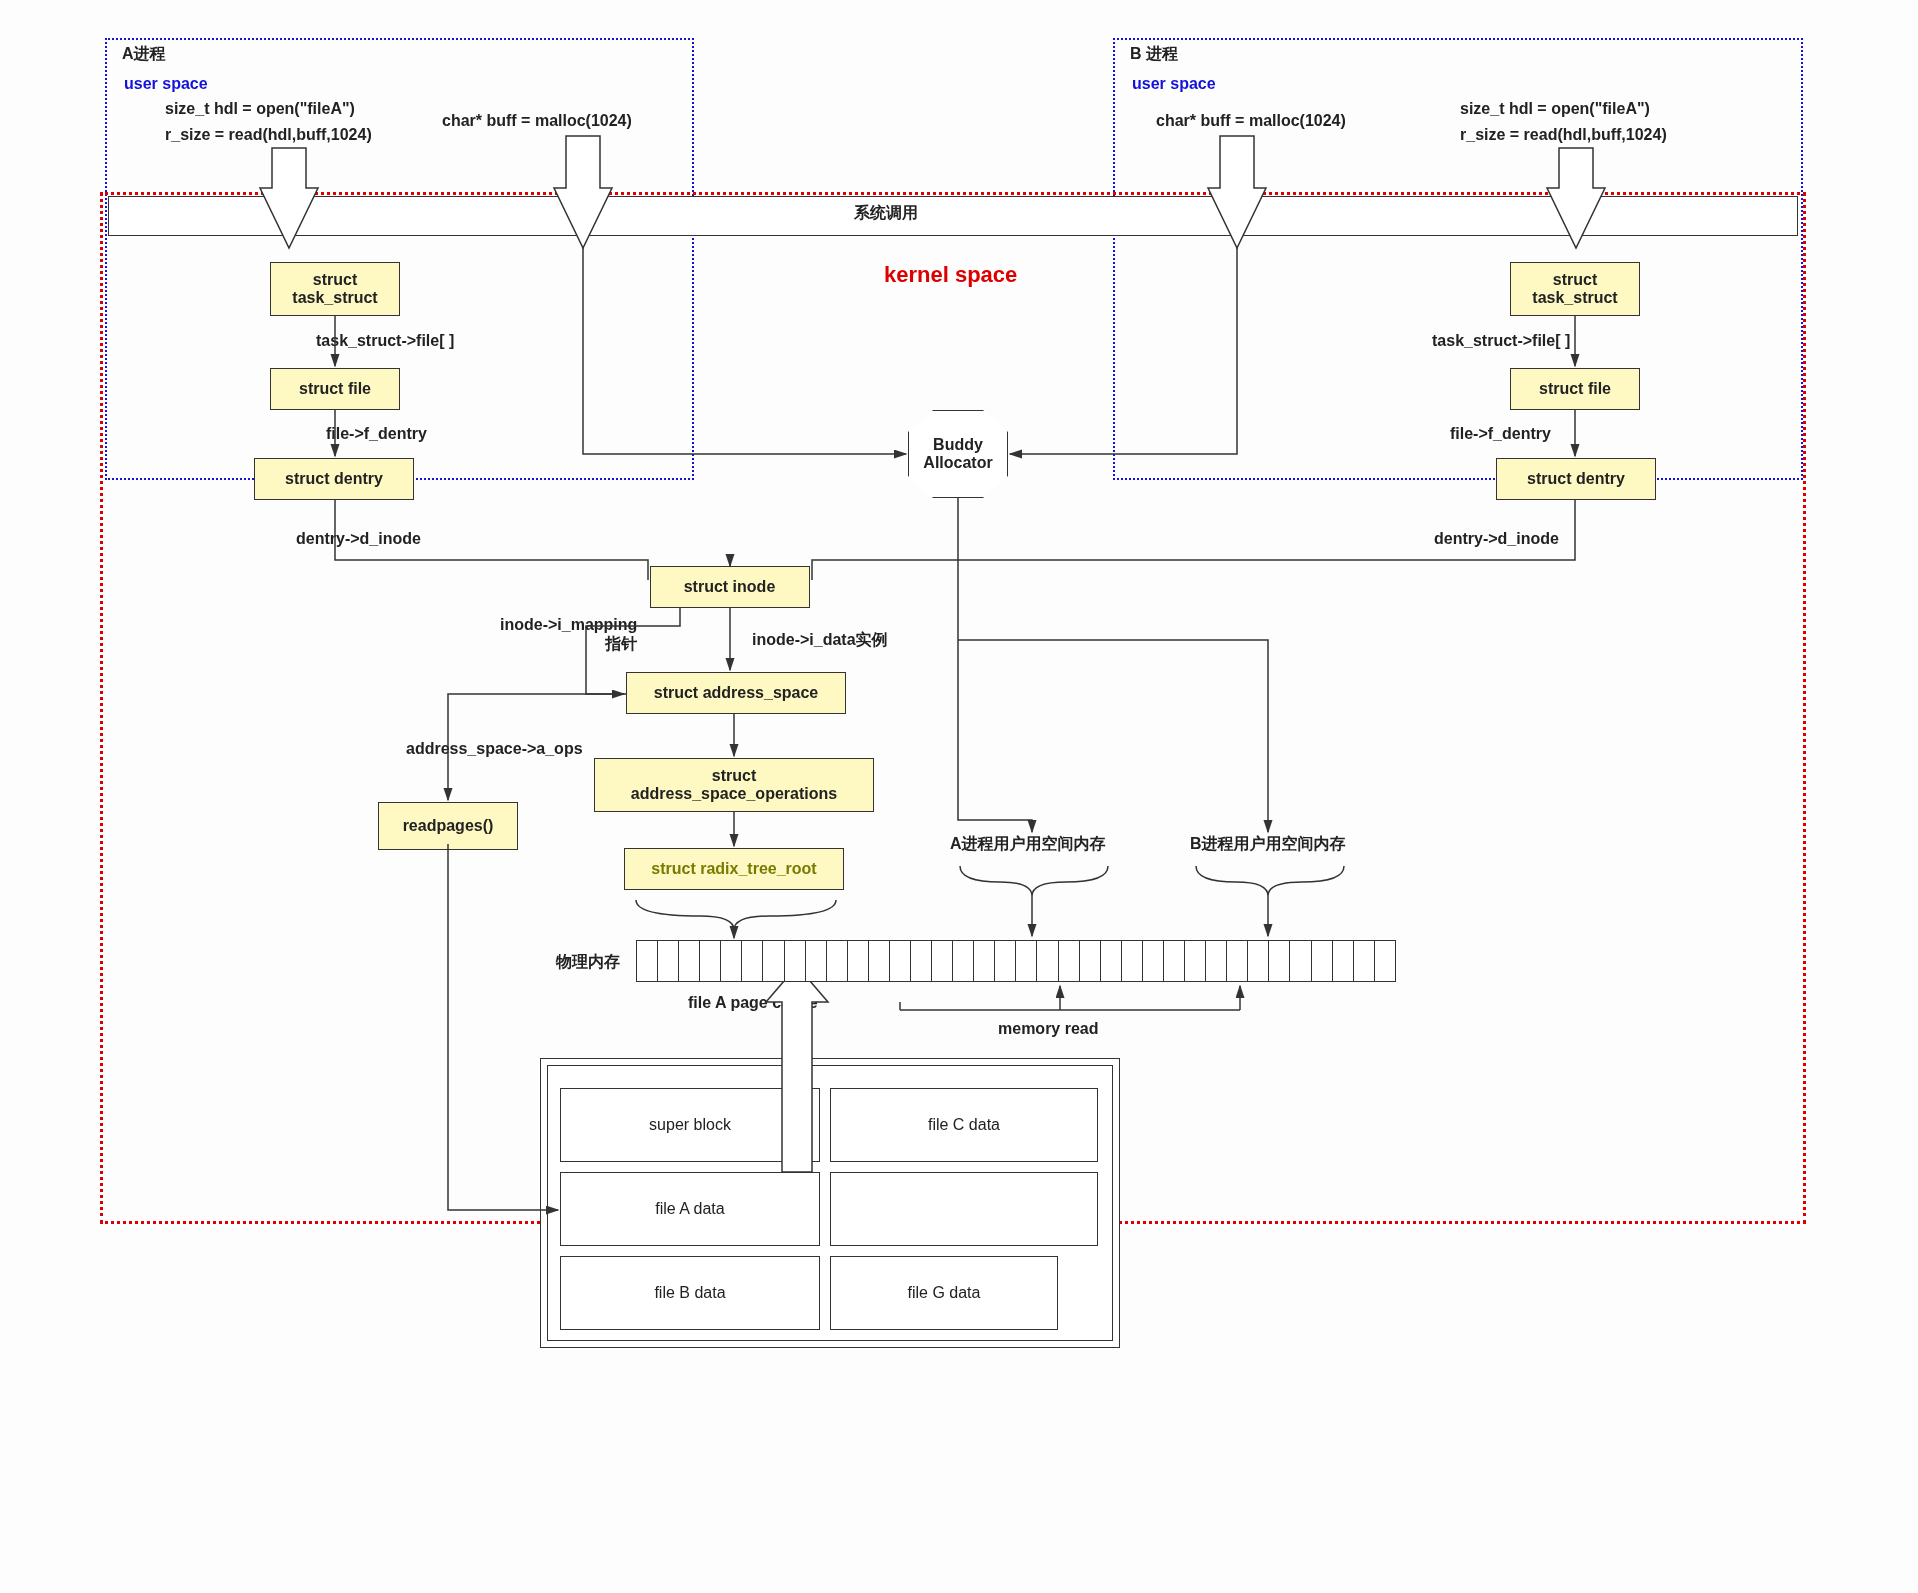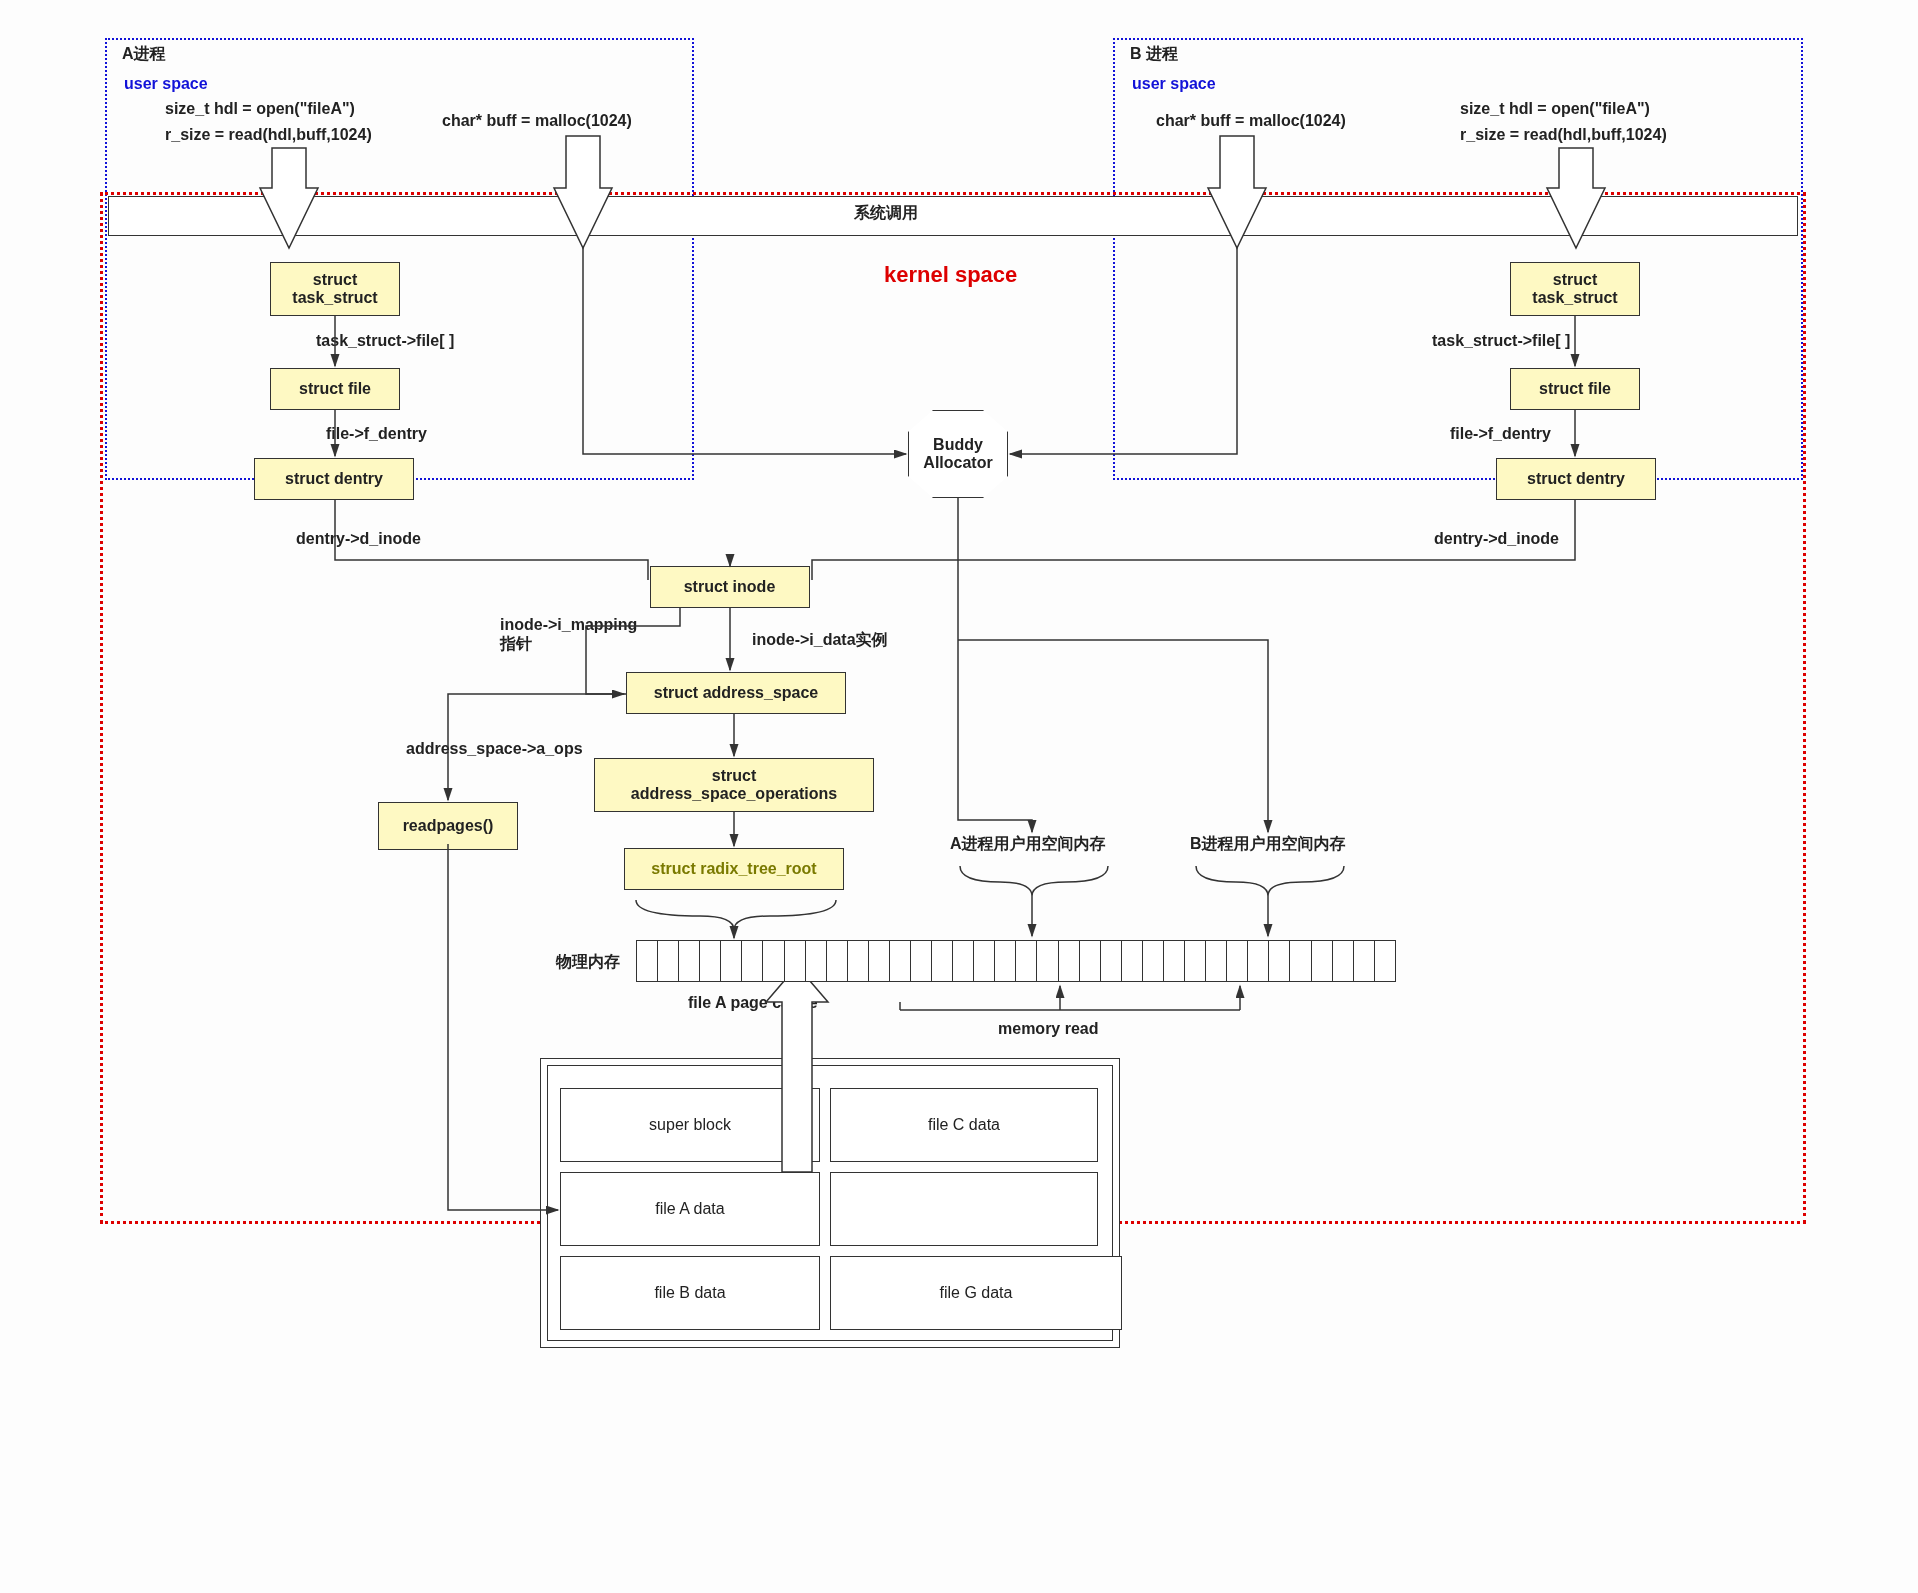--- a/index.html
+++ b/index.html
@@ -141,21 +141,21 @@
   <div class="label bold" style="left:1432px; top:332px;">task_struct-&gt;file[ ]</div>
   <div class="box bold" style="left:1510px; top:368px; width:130px; height:42px;">struct file</div>
   <div class="label bold" style="left:1450px; top:425px;">file-&gt;f_dentry</div>
   <div class="box bold" style="left:1496px; top:458px; width:160px; height:42px;">struct dentry</div>
   <div class="label bold" style="left:1434px; top:530px;">dentry-&gt;d_inode</div>
 
   <div class="octagon bold" style="left:908px; top:410px; width:100px; height:88px; white-space:pre-line;">Buddy
 Allocator</div>
 
   <div class="box bold" style="left:650px; top:566px; width:160px; height:42px;padding-left:7px;">struct inode</div>
-  <div class="label bold" style="left:500px; top:616px; white-space:pre-line; text-align:left;">inode-&gt;i_mapping
+  <div class="label bold" style="left:500px; top:616px; white-space:pre-line; text-align:right;">inode-&gt;i_mapping
 指针</div>
   <div class="label bold" style="left:752px; top:630px;">inode-&gt;i_data实例</div>
   <div class="box bold" style="left:626px; top:672px; width:220px; height:42px;">struct address_space</div>
   <div class="label bold" style="left:406px; top:740px;">address_space-&gt;a_ops</div>
   <div class="box bold" style="left:594px; top:758px; width:280px; height:54px; white-space:pre-line;">struct
 address_space_operations</div>
   <div class="box bold" style="left:378px; top:802px; width:140px; height:48px;">readpages()</div>
   <div class="box bold olive" style="left:624px; top:848px; width:220px; height:42px;">struct radix_tree_root</div>
 
   <div class="label bold" style="left:556px; top:952px;">物理内存</div>
@@ -206,21 +206,21 @@
   <div class="disk-outer" style="left:540px; top:1058px; width:580px; height:290px;">
     <div class="disk-inner"></div>
   </div>
   <div class="disk-cell" style="left:560px; top:1088px; width:260px; height:74px;">super block</div>
   <div class="disk-cell" style="left:830px; top:1088px; width:268px; height:74px;">file C data</div>
   <div class="disk-cell" style="left:560px; top:1172px; width:260px; height:74px;">file A data</div>
   <div class="disk-cell" style="left:838px; top:1180px; width:120px; height:58px;">file E data</div>
   <div class="disk-cell" style="left:968px; top:1180px; width:120px; height:58px;">file F data</div>
   <div class="disk-cell" style="left:830px; top:1172px; width:268px; height:74px; z-index:-0;"></div>
   <div class="disk-cell" style="left:560px; top:1256px; width:260px; height:74px;">file B data</div>
-  <div class="disk-cell" style="left:830px; top:1256px; width:292px; height:74px;text-align:center;">file G data</div>
+  <div class="disk-cell" style="left:830px; top:1256px; width:228px; height:74px;text-align:center;">file G data</div>
 
   <svg class="overlay">
     <defs>
       <marker id="arrow" markerWidth="10" markerHeight="10" refX="8" refY="3" orient="auto">
         <path d="M0,0 L0,6 L9,3 z" fill="#333"></path>
       </marker>
     </defs>
 
     <path d="M272 148 L306 148 L306 188 L318 188 L289 248 L260 188 L272 188 Z" fill="#fff" stroke="#333" stroke-width="1.5"></path>
 

